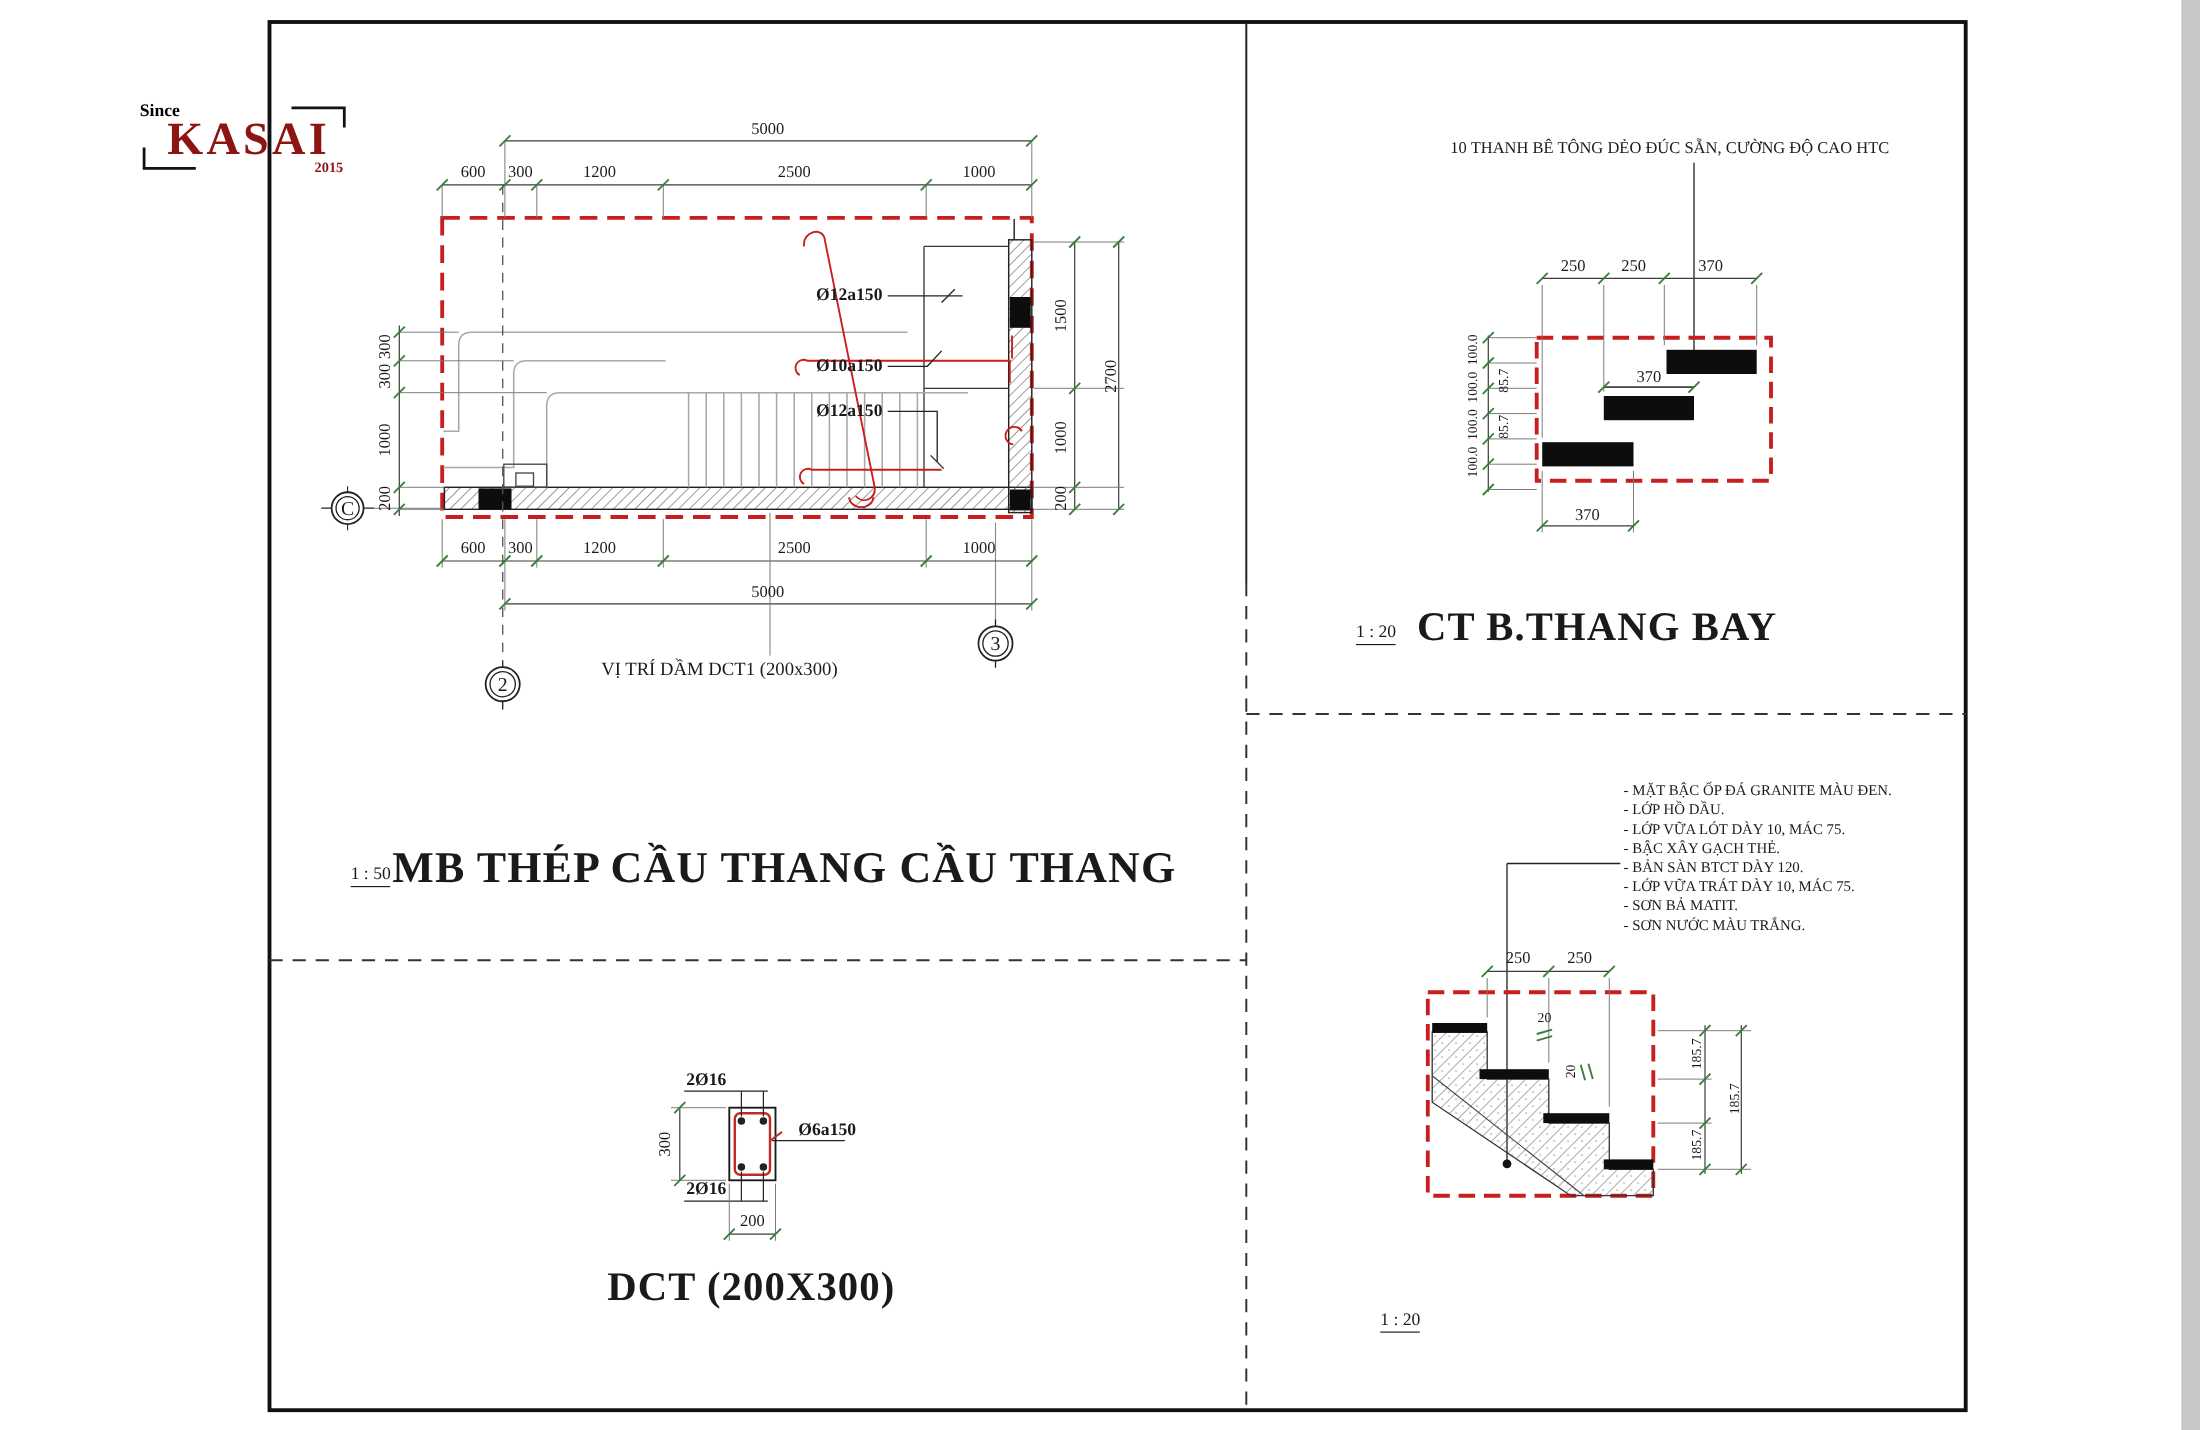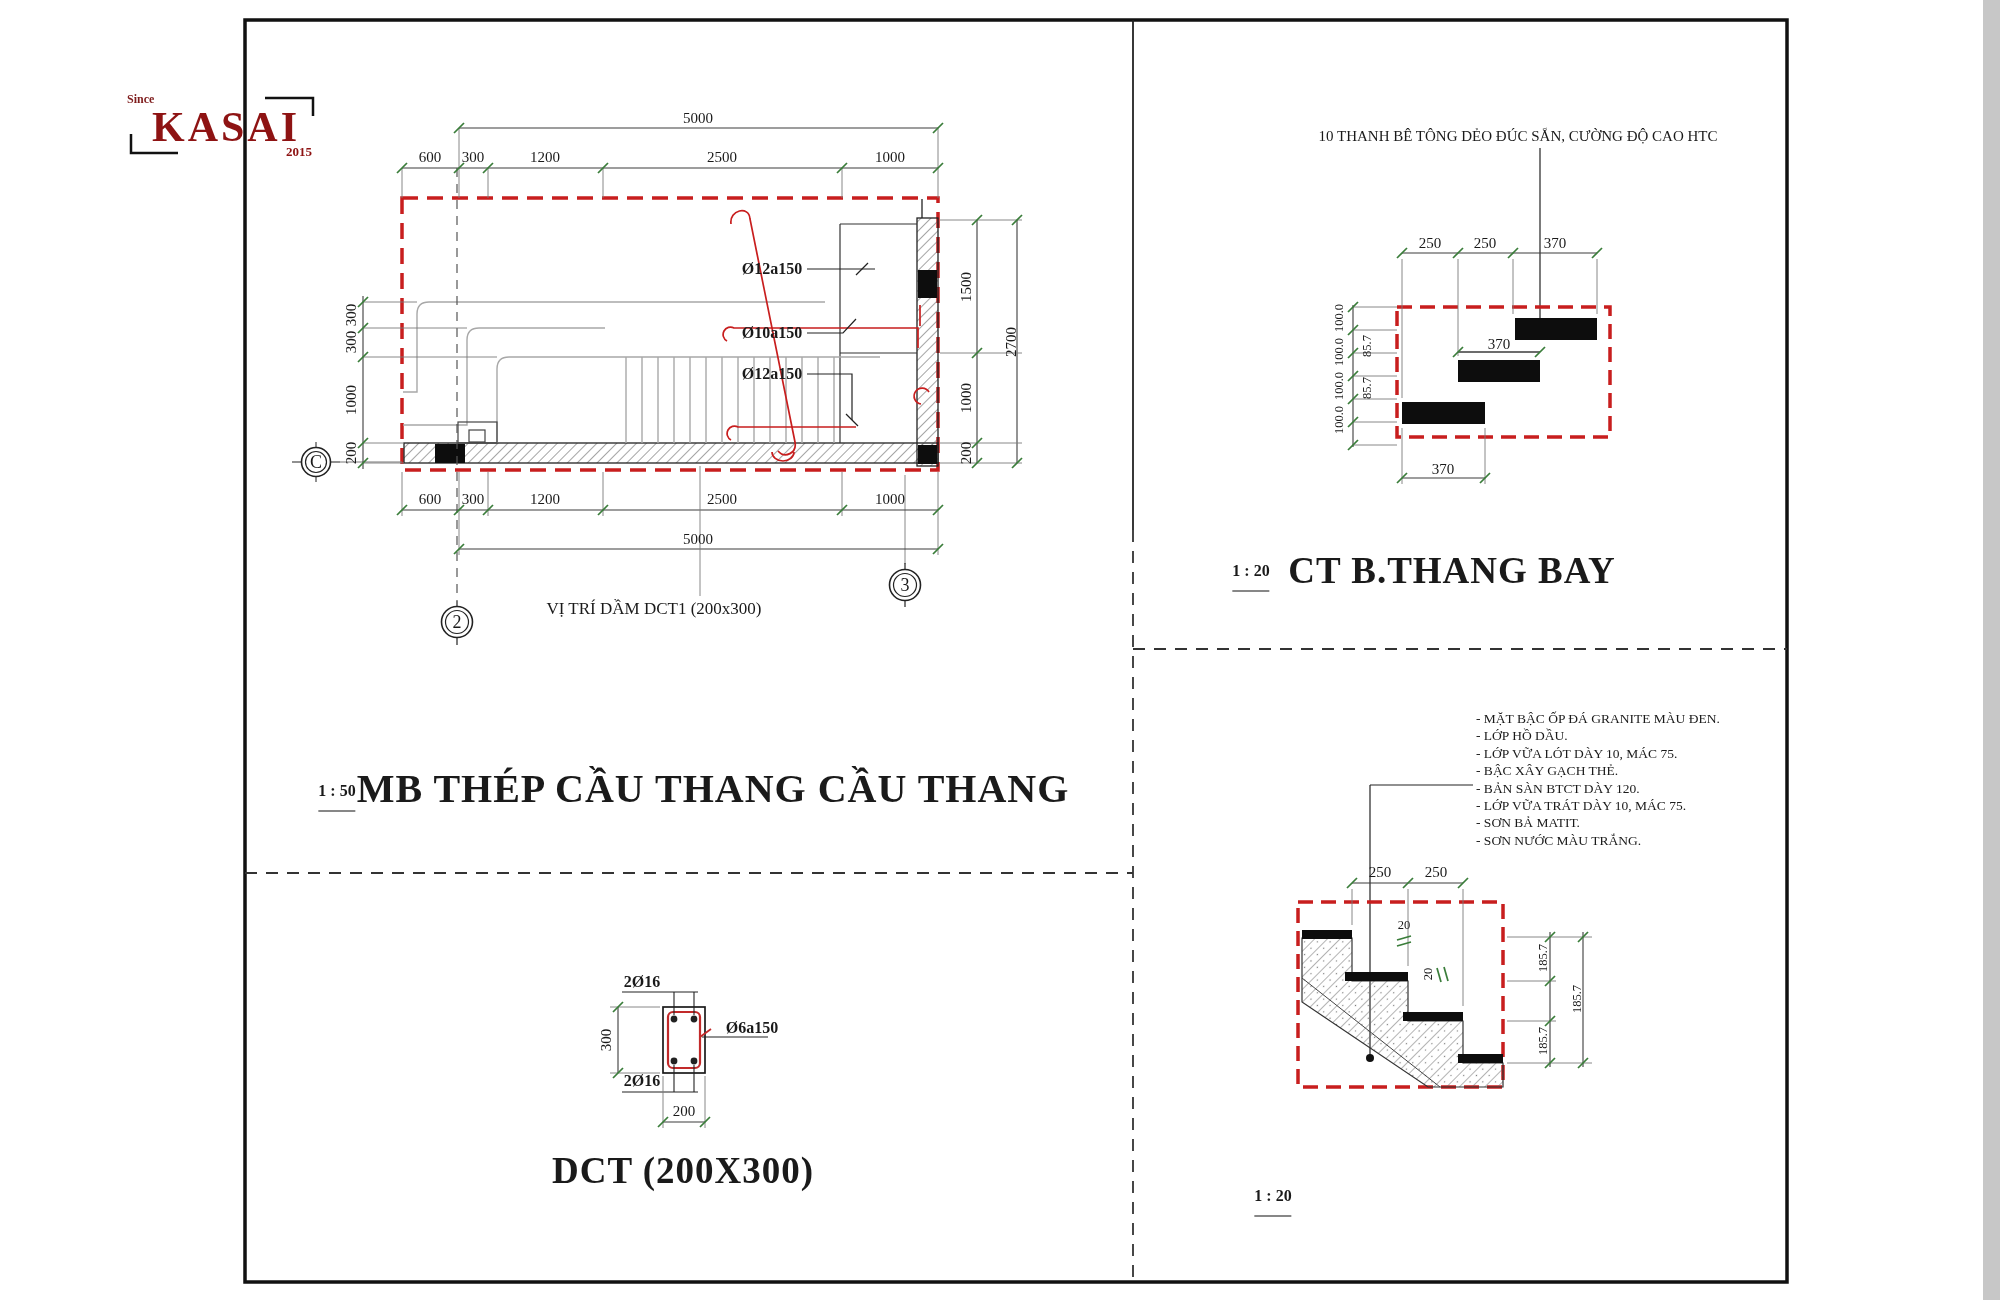--- a/index.html
+++ b/index.html
@@ -9,23 +9,23 @@
   .t{position:absolute;transform:translate(-50%,-50%);white-space:nowrap;line-height:1;}
   .rot{transform:translate(-50%,-50%) rotate(-90deg);}
   .d15{font-size:15px;}
   .d13{font-size:12.5px;}
   .cap{font-size:17px;margin-left:24px;}
   .rebar{font-size:16px;font-weight:bold;}
   .bub{font-size:18px;}
   .note-top{font-size:15px;}
   .title-lg{font-size:40px;font-weight:bold;letter-spacing:1px;}
   .title-md{font-size:37px;font-weight:bold;letter-spacing:1px;text-align:center;}
-  .scale{font-size:16px;border-bottom:1.6px solid #111;padding-bottom:12px;font-weight:bold;}
+  .scale{font-size:16px;border-bottom:1.6px solid #111;padding-bottom:2px;}
   .notes{position:absolute;left:1476px;top:710px;font-size:13.5px;font-weight:normal;line-height:17.4px;}
-  .logo-since{position:absolute;left:127px;top:92px;font-size:12px;font-weight:bold;color:#7f1d1d;}
+  .logo-since{position:absolute;left:127px;top:92px;font-size:16px;font-weight:bold;color:#000000;}
   .logo-name{position:absolute;left:152px;top:103px;font-size:42px;font-weight:bold;letter-spacing:3px;color:#8e1313;}
   .logo-year{position:absolute;left:286px;top:144px;font-size:13px;font-weight:bold;color:#8e1313;}
 </style>
 </head>
 <body>
 
 <div id="sheet">
 
 <svg id="linework" width="2000" height="1300" viewBox="0 0 2000 1300">
   <defs>

